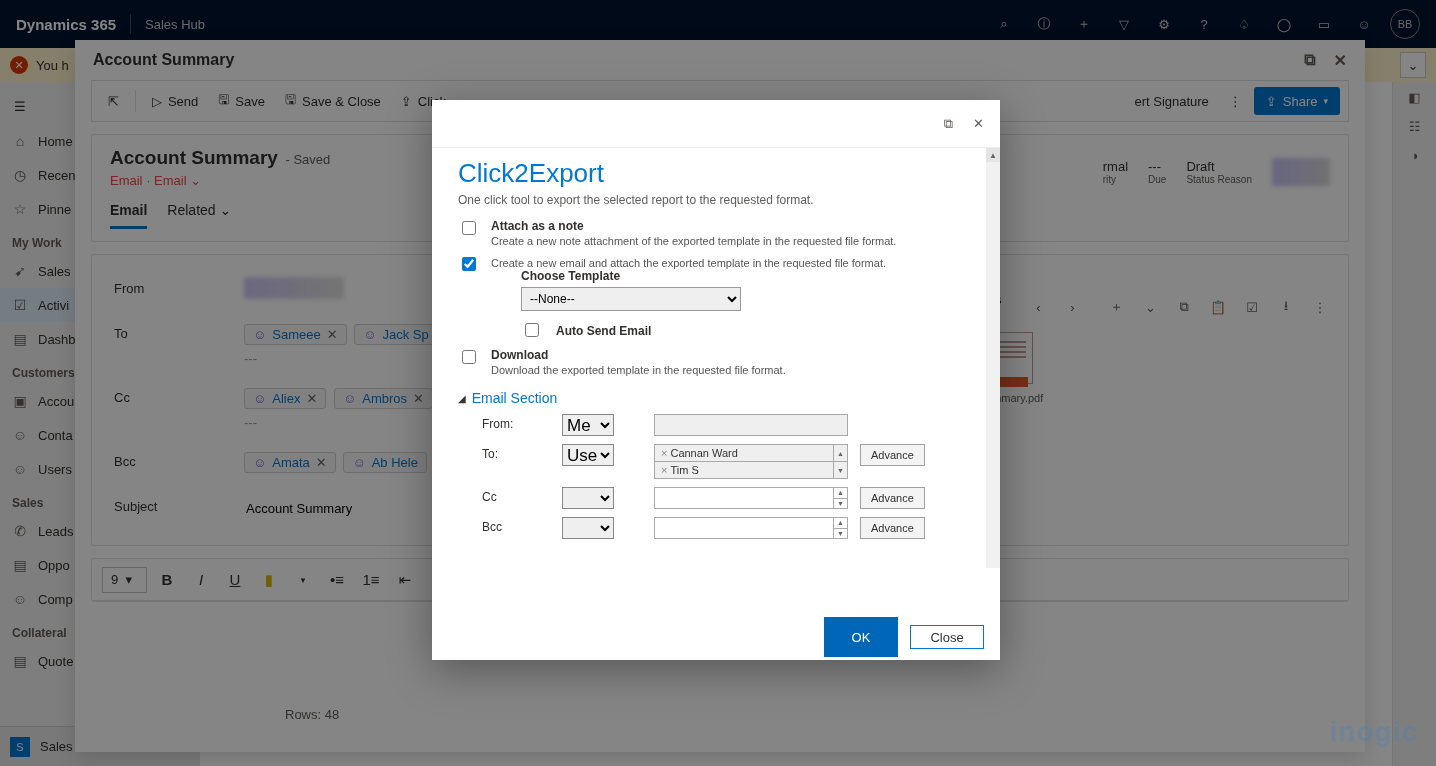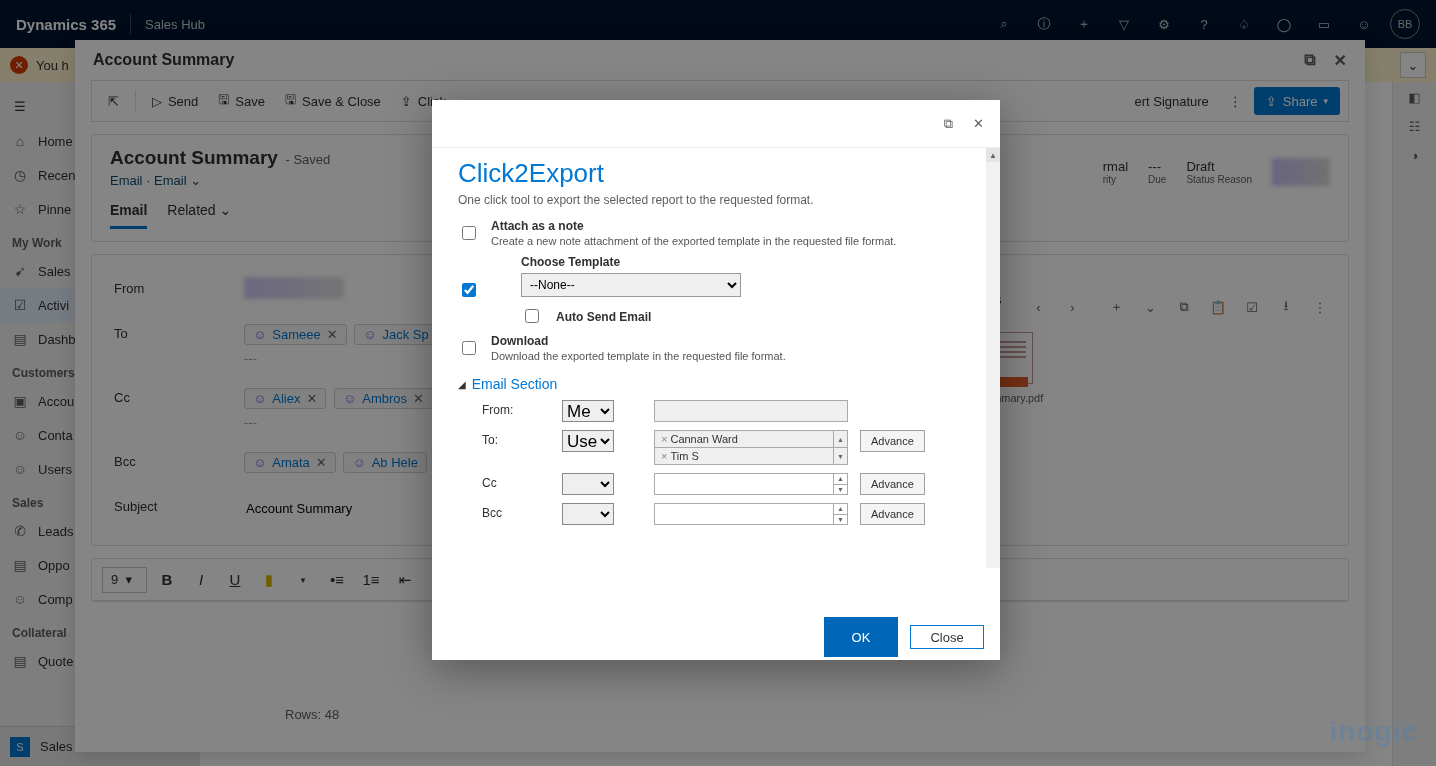--- a/index.html
+++ b/index.html
@@ -32,21 +32,21 @@
 .panelhead .pclose{margin-left:auto;display:flex;gap:18px;color:#605e5c}
 .toolbar{height:42px;border:1px solid #e1dfdd;margin:0 16px;display:flex;align-items:center;padding:0 8px;gap:4px}
 .tb-btn{display:flex;align-items:center;gap:6px;height:30px;padding:0 8px;font-size:13px;cursor:pointer}
 .tb-sep{width:1px;height:22px;background:#e1dfdd;margin:0 4px}
 .tb-spacer{flex:1}
 .share-btn{background:#0078d4;color:#fff;border-radius:3px;padding:0 12px;height:28px;display:flex;align-items:center;gap:6px;font-size:13px}
 
 .rec{margin:12px 16px 0;border:1px solid #e1dfdd;border-radius:3px;padding:12px 18px}
 .rec h2{margin:0;font-size:19px;font-weight:600;display:inline}
 .rec .saved{color:#605e5c;font-size:13px;margin-left:4px}
-.rec .sub{font-size:13px;color:#0c4a6e;margin-top:4px}
+.rec .sub{font-size:13px;color:#ef4444;margin-top:4px}
 .rec .meta{float:right;display:flex;gap:20px;align-items:center;margin-top:-30px}
 .rec .meta .mcell .v{font-size:13px}
 .rec .meta .mcell .l{font-size:10px;color:#605e5c}
 .rec .meta .img{width:58px;height:28px;background:linear-gradient(90deg,#c7c1f7,#d9d9d9);filter:blur(2px)}
 .tabs{margin-top:14px;display:flex;gap:20px;font-size:14px}
 .tabs .tab{padding-bottom:8px;cursor:pointer}
 .tabs .tab.active{font-weight:600;border-bottom:3px solid #0078d4}
 
 .form{margin:12px 16px 0;display:flex;gap:16px}
 .form .left{flex:1;border:1px solid #e1dfdd;border-radius:3px;padding:12px 22px}
@@ -77,21 +77,21 @@
 
 .rowscount{position:absolute;left:210px;bottom:30px;color:#605e5c;font-size:13px}
 
 .scrim{position:absolute;inset:0;background:rgba(0,0,0,.48)}
 
 .c2e{position:absolute;left:432px;top:100px;width:568px;height:560px;background:#fff;box-shadow:0 10px 40px rgba(0,0,0,.35);display:flex;flex-direction:column}
 .c2e .mhead{height:48px;display:flex;align-items:center;justify-content:flex-end;gap:20px;padding:0 16px;border-bottom:1px solid #eee;color:#605e5c}
 .c2e .body{flex:1;overflow:auto;padding:6px 26px 10px 26px;position:relative}
 .c2e h1{font-size:26px;color:#0078d4;font-weight:400;margin:4px 0 4px}
 .c2e .desc{font-size:12px;color:#605e5c;margin-bottom:12px}
-.opt{display:flex;gap:12px;margin:8px 0;align-items:center}
+.opt{display:flex;gap:12px;margin:8px 0;align-items:flex-start}
 .opt input[type=checkbox]{width:14px;height:14px;margin-top:2px;accent-color:#0078d4;cursor:pointer}
 .opt .ot{font-size:12px;font-weight:700}
 .opt .od{font-size:11px;color:#555;margin-top:2px}
 .subblock{margin-left:54px;margin-top:0}
 .subblock .lbl{font-size:12px;font-weight:700;margin-bottom:4px}
 .subblock select{width:220px;height:24px;border:1px solid #999;font-size:12px;padding:2px 4px}
 .autoSend{display:flex;align-items:center;gap:14px;margin-top:10px;font-size:12px;font-weight:700}
 .sect{font-size:14px;color:#0078d4;margin:14px 0 8px;display:flex;align-items:center;gap:6px}
 .sect .tri{font-size:10px;color:#333}
 .erow{display:flex;align-items:flex-start;margin:8px 0}
@@ -411,20 +411,21 @@
       <input type="checkbox" style="">
       <div>
           <div class="ot">Attach as a note</div>
           <div class="od">Create a new note attachment of the exported template in the requested file format.</div>
         </div>
     </div>
 
     <div class="opt">
       <input type="checkbox" checked="" style="">
       <div>
+          <div class="od">Create a new email and attach the exported template in the requested file format.</div>
         <div class="subblock" style="margin-left:30px">
           <div class="lbl">Choose Template</div>
           <select><option>--None--</option></select>
           <div class="autoSend">
             <input type="checkbox" style="">
             <span>Auto Send Email</span>
           </div>
         </div>
       </div>
     </div>

